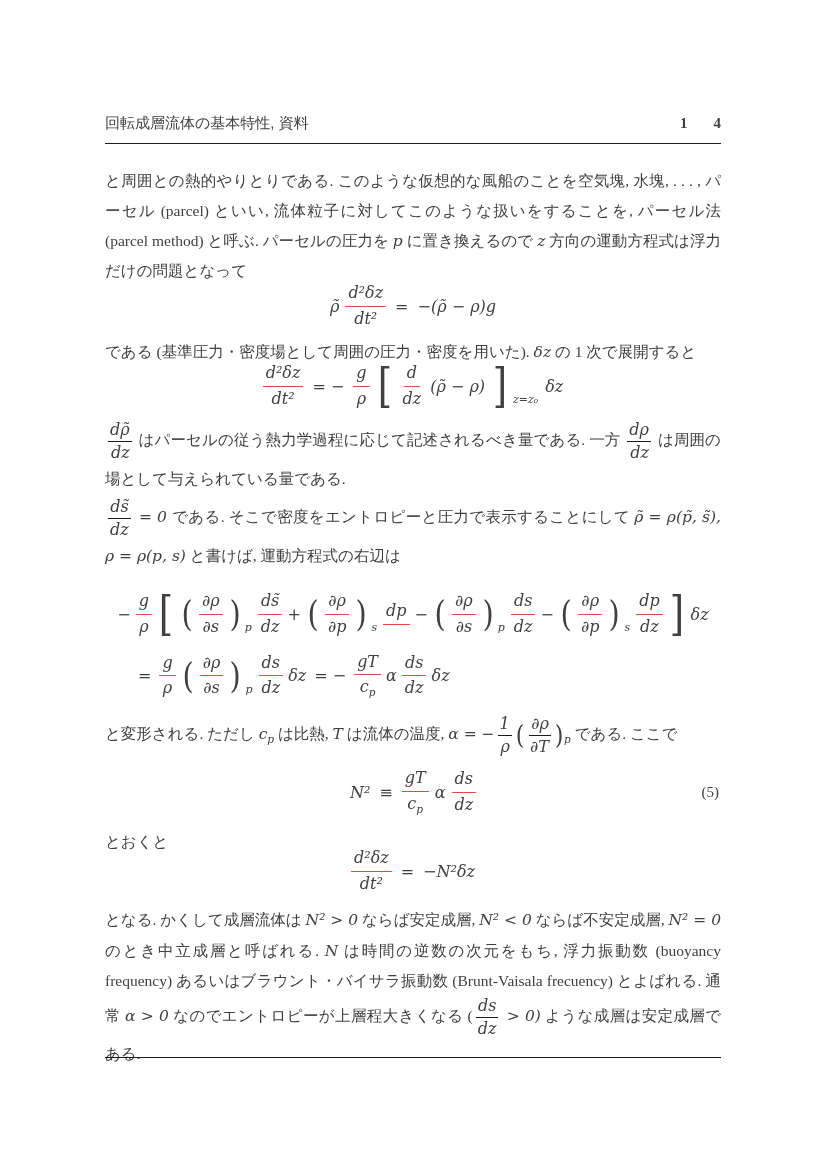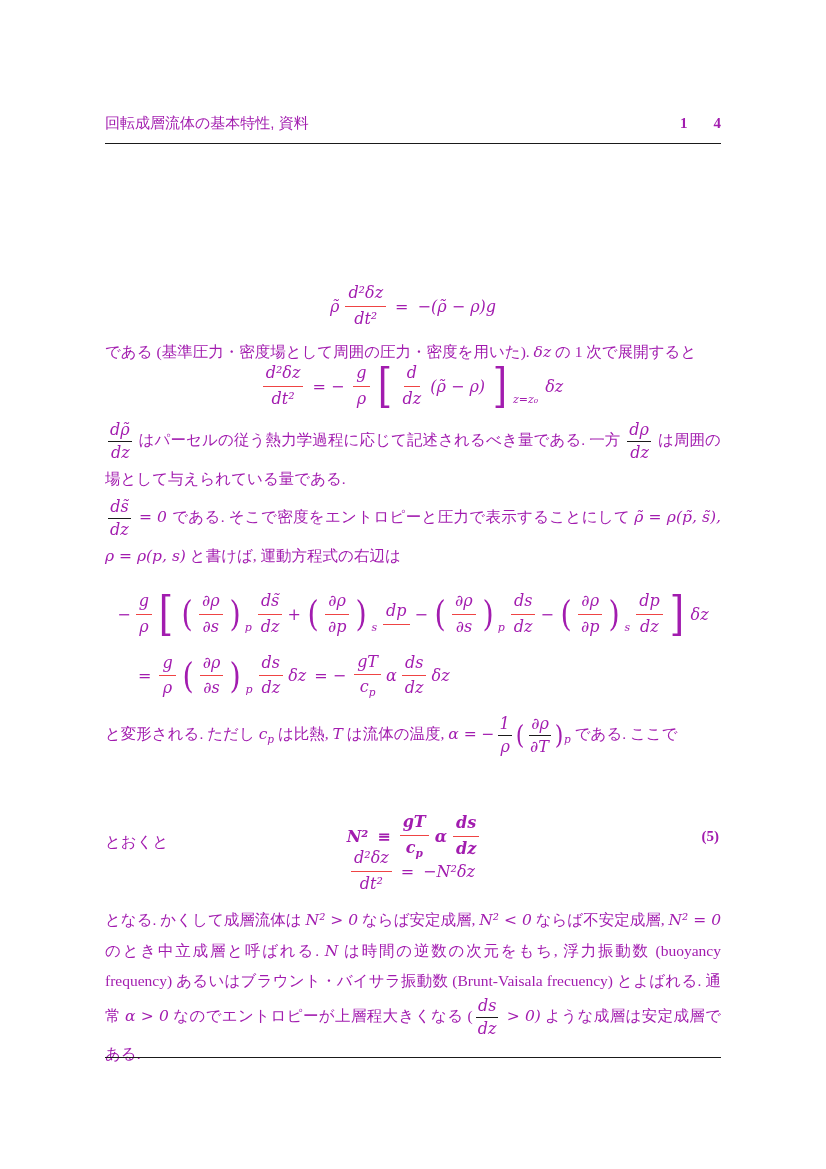--- a/index.html
+++ b/index.html
@@ -1,18 +1,18 @@
 <!DOCTYPE html>
 <html><head>
 <meta charset="utf-8">
 <style>
   html,body { margin:0; padding:0; background:#ffffff; }
   body { width:826px; height:1169px; overflow:hidden; }
   .page { position:relative; width:770px; height:1169px; background:#ffffff;
-          color:#a21caf; font-family:"Liberation Serif", serif; }
+          color:#404040; font-family:"Liberation Serif", serif; }
   .blk { position:absolute; left:105px; width:616px; }
 
   
   .hdr { top:114px; display:flex; align-items:baseline; font-size:15px;
          font-family:"Liberation Sans", sans-serif; }
   .hdr-left { font-weight:400; }
   .hdr-center { margin-left:auto; display:flex; align-items:baseline; gap:16px; }
   .sec-no { font-family:"Liberation Serif", serif; font-weight:700; }
   .sec-title { font-weight:700; }
   .hdr-page { margin-left:26px; font-family:"Liberation Serif", serif; font-weight:700; }
@@ -50,21 +50,21 @@
   .dlm { font-style:normal; }
   .br44 { font-size:46px; line-height:0.9; transform:scaleX(0.8); }
   .pa38 { font-size:36px; line-height:0.95; transform:scaleX(0.8); }
   .rsub { align-self:flex-end; font-style:italic; font-size:11px; margin:0 1px 4px -2px; }
 
   #eq1 { top:283px; }
   #eq2 { top:363px; }
   #eq3 { top:591px; display:flex; flex-direction:column; align-items:flex-start; gap:14px; }
   #eq3a { margin:0 auto; }
   #eq3b { margin-left:30px; }
-  #eq5 { top:812px;font-weight:bold; }
+  #eq5 { top:768px; }
   #eq6 { top:848px; }
   .eqtag { position:absolute; right:2px; top:50%; transform:translateY(-50%);
            font-style:normal; font-family:"Liberation Serif", serif; font-size:15px; }
 
   
   .ftr-rule { top:1057px; border-top:1px solid #1a1a1a; height:0; }
   .ftr { top:1063px; display:flex; justify-content:space-between; font-size:14.5px; }
 </style>
 </head>
 <body>
@@ -73,20 +73,21 @@
 
   <div class="blk hdr">
     <span class="hdr-left">回転成層流体の基本特性, 資料</span>
     <span class="hdr-center">
         <span class="sec-no">1</span>
       </span>
     <span class="hdr-page">4</span>
   </div>
   <div class="blk rule"></div>
 
+  <p id="p1" class="blk p"><span>と周囲との熱的やりとりである. このような仮想的な風船のことを空気塊, 水塊, . . . , パーセル (parcel) といい, 流体粒子に対してこのような扱いをすることを, パーセル法 (parcel method) と呼ぶ. パーセルの圧力を </span><span class="m">p</span><span> に置き換えるので </span><span class="m">z</span><span> 方向の運動方程式は浮力だけの問題となって</span></p>
 
   <div id="eq1" class="blk eq">
     <span class="m">ρ̃</span>
     <span class="fr">
         <span class="nu">d²δz</span>
         <span class="de">dt²</span>
       </span>
     <span class="rel">=</span>
     <span class="m">−(ρ̃ − ρ)g</span>
   </div>

